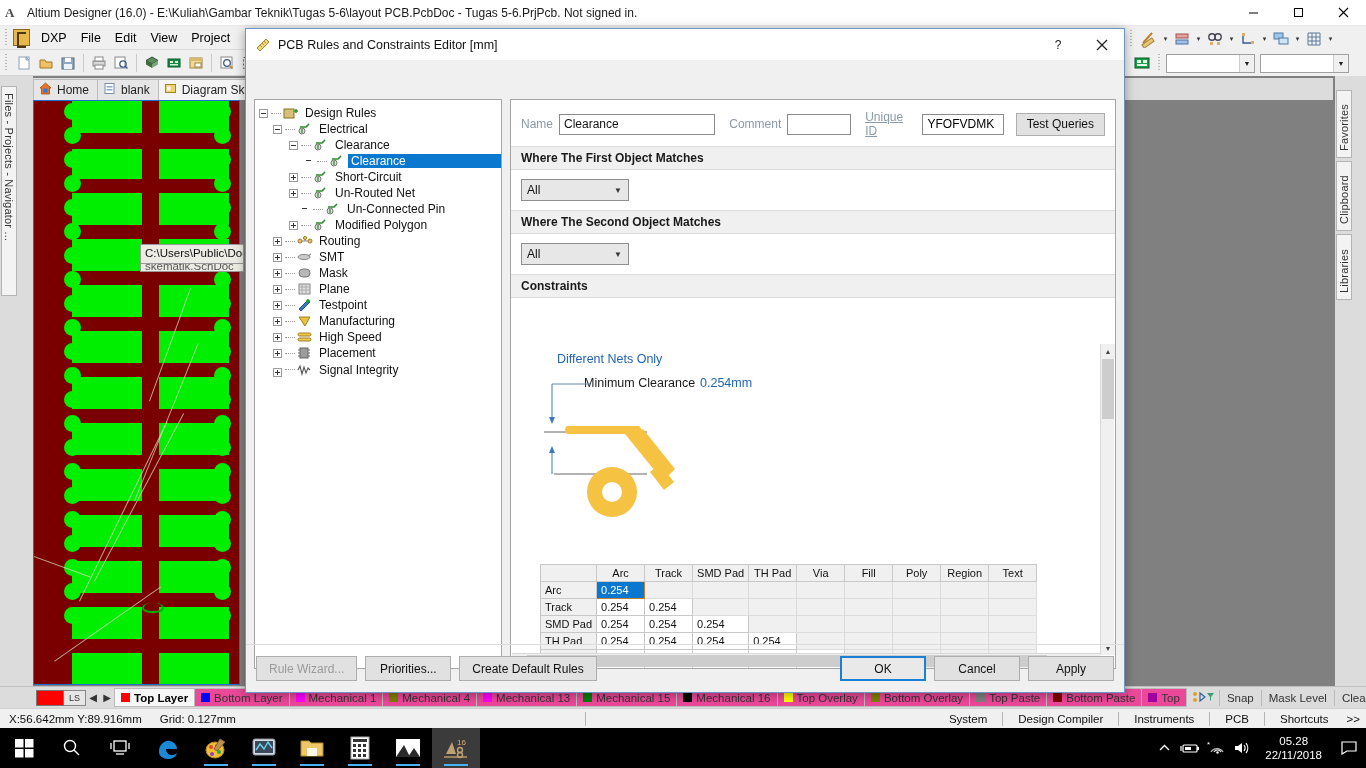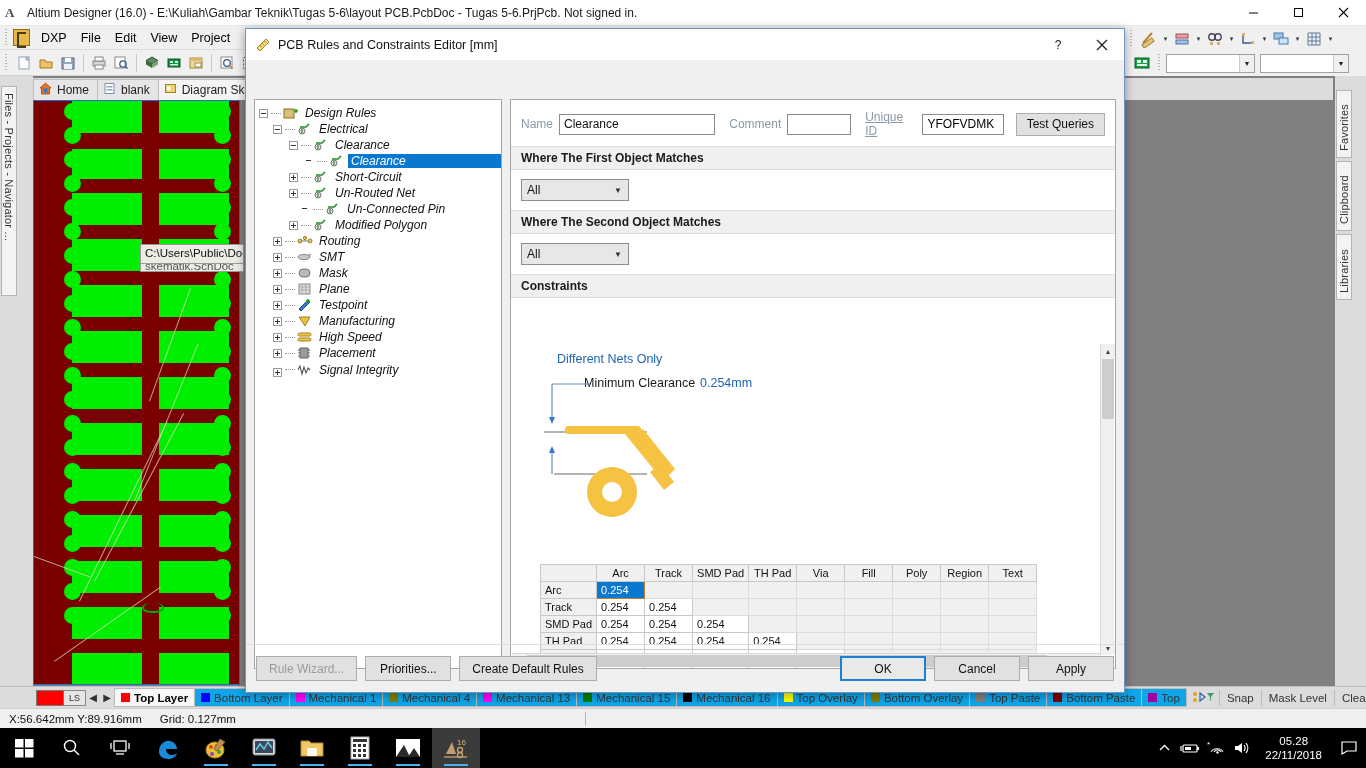--- a/index.html
+++ b/index.html
@@ -138,21 +138,21 @@
     border-top: 1px solid #c0c0c0; overflow: hidden;
   }
   .lb-color-btn {
     width: 28px; height: 16px; background: #ff0000; border: 1px solid #777; margin-left: 36px; flex:none;
   }
   .lb-ls { width: 22px; height: 16px; background: #e6e6e6; border:1px solid #888; border-left:none;
            display:flex;align-items:center;justify-content:center;font-size:9px;color:#333;flex:none;}
   .lb-nav { width: 14px; text-align:center; color:#333; font-size:10px; flex:none;}
   .lb-tab {
     display: flex; align-items: center; gap: 4px; padding: 2px 6px; height: 19px;
-    border: 1px solid #bbb; background: #0ea5e9; margin-right: -1px; white-space: nowrap; flex:none;
+    border: 1px solid #bbb; background: #ec4899; margin-right: -1px; white-space: nowrap; flex:none;
     color:#333;
   }
   .lb-tab.active { background: #f7f7f7; font-weight: bold; color:#000; }
   .lb-sw { width: 9px; height: 9px; flex:none; }
   .lb-rtab { padding: 2px 7px; border-left: 1px solid #bbb; color:#333; white-space:nowrap;}
 
   
   .statusbar {
     position: absolute; left: 0; top: 708px; width: 1366px; height: 20px;
     background: #f0f0f0; display: flex; align-items: center; font-size: 11.5px;
@@ -195,21 +195,21 @@
   .dlg-btn { width: 44px; height: 32px; display:flex; align-items:center;justify-content:center; color:#222; }
 
   .dlg-body { position: absolute; left: 0; top: 32px; width: 878px; height: 631px; }
 
   .tree-panel {
     position: absolute; left: 8px; top: 38px; width: 248px; height: 570px;
     background: #fff; border: 1px solid #a6a6a6; overflow: hidden;
   }
   .tree-row {
     display: flex; align-items: center; height: 16px; font-size: 12px; color: #111;
-    white-space: nowrap; padding-left: 4px; font-style: italic;
+    white-space: nowrap; padding-left: 4px;
   }
   .tree-exp {
     width: 9px; height: 9px; border: 1px solid #9a9a9a; background: #fff; flex:none;
     position: relative; margin-right: 3px;
   }
   .tree-exp:before { content:''; position:absolute; left:1px; top:3px; width:5px; height:1px; background:#333; }
   .tree-exp.plus:after { content:''; position:absolute; left:3px; top:1px; width:1px; height:5px; background:#333; }
   .tree-exp.none { border: none; background: none; }
   .tree-ico { width: 16px; height: 14px; flex:none; margin-right: 3px; }
   .tree-label { padding: 0 3px; }
@@ -670,20 +670,32 @@
     </div>
     <div class="lb-rtab">Snap</div>
     <div class="lb-rtab">Mask Level</div>
     <div class="lb-rtab">Clear</div>
   </div>
 
   <div class="statusbar">
     <span class="sb-item">X:56.642mm Y:89.916mm</span>
     <span class="sb-item">Grid: 0.127mm</span>
     <span class="sb-sep" style="margin-left:340px;"></span>
+    <span class="sb-right">
+      <span class="sb-item">System</span>
+      <span class="sb-sep"></span>
+      <span class="sb-item">Design Compiler</span>
+      <span class="sb-sep"></span>
+      <span class="sb-item">Instruments</span>
+      <span class="sb-sep"></span>
+      <span class="sb-item">PCB</span>
+      <span class="sb-sep"></span>
+      <span class="sb-item">Shortcuts</span>
+      <span class="sb-item" style="padding-right:6px;">&gt;&gt;</span>
+    </span>
   </div>
 
   <div class="taskbar">
     <div class="tb-icon">
       <svg width="19" height="19">
           <rect x="0" y="0" width="8.5" height="8.5" fill="#fff"></rect>
           <rect x="10" y="0" width="8.5" height="8.5" fill="#fff"></rect>
           <rect x="0" y="10" width="8.5" height="8.5" fill="#fff"></rect>
           <rect x="10" y="10" width="8.5" height="8.5" fill="#fff"></rect>
         </svg>

